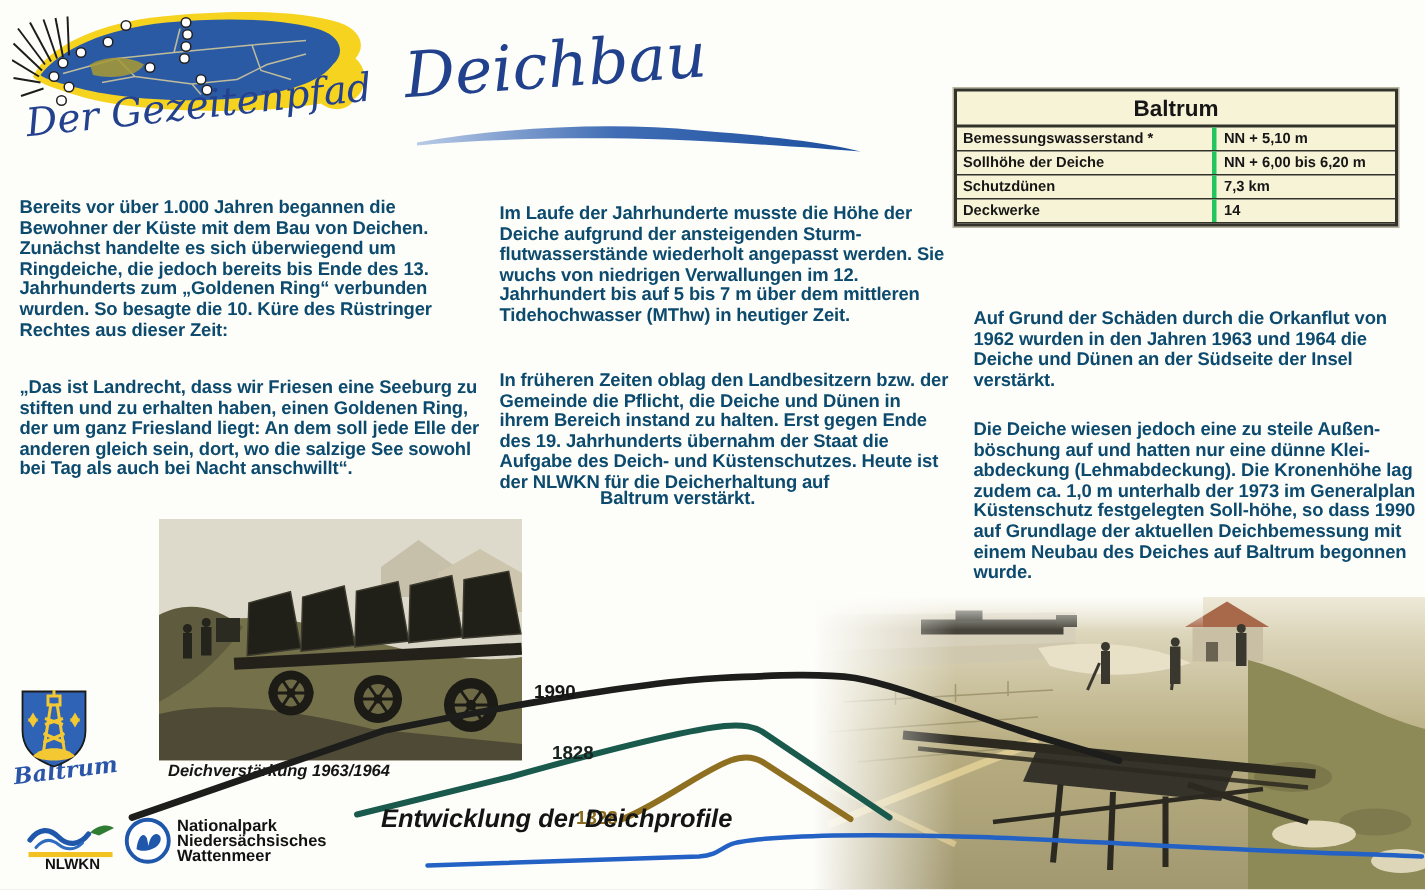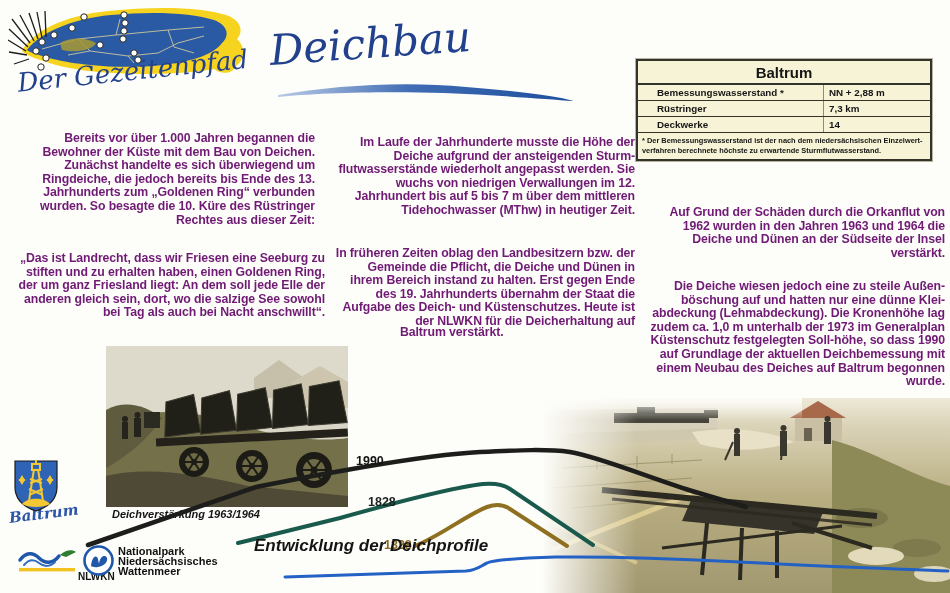--- a/index.html
+++ b/index.html
@@ -1,35 +1,35 @@
 <!DOCTYPE html>
 <html><head>
 <meta charset="utf-8">
 <style>
   html,body{margin:0;padding:0;background:#e8e8e8;}
   .poster{position:relative;width:950px;height:593px;background:#fdfdfa;overflow:hidden;
           font-family:"Liberation Sans",sans-serif;color:#161616;}
   .abs{position:absolute;}
-  .para{position:absolute;font-weight:700;font-size:12.3px;line-height:13.6px;letter-spacing:-0.1px;color:#701a75;text-align:right;}
+  .para{position:absolute;font-weight:700;font-size:12.3px;line-height:13.6px;letter-spacing:-0.1px;color:#0c4a6e;}
   .quote{}
   .script{font-family:"DejaVu Serif",serif;font-style:italic;color:#24418e;}
   .caption{position:absolute;font-weight:700;font-style:italic;font-size:11px;color:#141414;}
   
   .bt{position:absolute;left:636px;top:59px;width:292px;background:#f7f3d6;
       border:2px solid #33332c;box-shadow:0 0 0 1px #b9b5a0;}
   .bt-title{text-align:center;font-weight:700;font-size:15px;padding:3px 0 2px;border-bottom:2px solid #33332c;}
   .bt-row{display:flex;border-bottom:1px solid #33332c;font-size:9.8px;font-weight:700;}
-  .bt-label{width:162px;padding:2px 4px;border-right:1px solid #22c55e;margin-left:15px;}
+  .bt-label{width:162px;padding:2px 4px;border-right:3px solid #22c55e;}
   .bt-value{flex:1;padding:2px 5px;}
   .bt-foot{font-size:7.4px;font-weight:700;padding:3px 4px 4px;line-height:1.3;}
   
   .gz-script{left:16px;top:68px;font-size:26px;transform:rotate(-6deg);transform-origin:left top;white-space:nowrap;}
   .db-script{left:268px;top:26px;font-size:42px;transform:rotate(-4deg);transform-origin:left top;white-space:nowrap;color:#21418c;}
   .crest-script{left:8px;top:509px;font-size:15px;transform:rotate(-7deg);transform-origin:left top;color:#2b55a8;font-weight:700;}
-  .nlwkn-label{position:absolute;left:30px;top:571px;font-size:10px;font-weight:700;color:#111;margin-left:48px;}
+  .nlwkn-label{position:absolute;left:30px;top:571px;font-size:10px;font-weight:700;color:#111;}
   .np-text{position:absolute;left:118px;top:546px;font-size:11px;line-height:10px;font-weight:700;white-space:pre-line;color:#111;}
   svg{display:block;}
   .overlay{pointer-events:none;}
 </style>
 </head>
 <body>
 
 <div class="poster">
 
   <svg class="abs overlay" style="left:8px;top:3px" width="236" height="72" viewBox="0 0 236 72">
@@ -84,31 +84,34 @@
           <stop offset="1" stop-color="#1d4f9e"></stop>
       </linearGradient>
     </defs>
     <path d="M22,15 C80,5 150,1 210,7 C262,11 300,16 318,21 C290,19 238,15 188,13 C128,11 58,13 22,17 Z" fill="url(#swg)"></path>
   </svg>
 
   <div class="bt">
     <div class="bt-title">Baltrum</div>
     <div class="bt-row">
       <div class="bt-label">Bemessungswasserstand *</div>
-      <div class="bt-value">NN + 2,88 m</div>
-    </div>
-    <div class="bt-row">
-      <div class="bt-label">Rüstringer</div>
+      <div class="bt-value">NN + 5,10 m</div>
+    </div>
+    <div class="bt-row">
+      <div class="bt-label">Sollhöhe der Deiche</div>
+      <div class="bt-value">NN + 6,00 bis 6,20 m</div>
+    </div>
+    <div class="bt-row">
+      <div class="bt-label">Schutzdünen</div>
       <div class="bt-value">7,3 km</div>
     </div>
     <div class="bt-row">
       <div class="bt-label">Deckwerke</div>
       <div class="bt-value">14</div>
     </div>
-    <div class="bt-foot">* Der Bemessungswasserstand ist der nach dem niedersächsischen Einzelwert-verfahren berechnete höchste zu erwartende Sturmflutwasserstand.</div>
   </div>
 
   <div class="para" style="left:13px;top:132px;width:302px">Bereits vor über 1.000 Jahren begannen die Bewohner der Küste mit dem Bau von Deichen. Zunächst handelte es sich überwiegend um Ringdeiche, die jedoch bereits bis Ende des 13. Jahrhunderts zum „Goldenen Ring“ verbunden wurden. So besagte die 10. Küre des Rüstringer Rechtes aus dieser Zeit:</div>
   <div class="para quote" style="left:13px;top:252px;width:312px">„Das ist Landrecht, dass wir Friesen eine Seeburg zu stiften und zu erhalten haben, einen Goldenen Ring, der um ganz Friesland liegt: An dem soll jede Elle der anderen gleich sein, dort, wo die salzige See sowohl bei Tag als auch bei Nacht anschwillt“.</div>
 
   <div class="para" style="left:333px;top:136px;width:302px">Im Laufe der Jahrhunderte musste die Höhe der Deiche aufgrund der ansteigenden Sturm-flutwasserstände wiederholt angepasst werden. Sie wuchs von niedrigen Verwallungen im 12. Jahrhundert bis auf 5 bis 7 m über dem mittleren Tidehochwasser (MThw) in heutiger Zeit.</div>
   <div class="para" style="left:333px;top:247px;width:302px">In früheren Zeiten oblag den Landbesitzern bzw. der Gemeinde die Pflicht, die Deiche und Dünen in ihrem Bereich instand zu halten. Erst gegen Ende des 19. Jahrhunderts übernahm der Staat die Aufgabe des Deich- und Küstenschutzes. Heute ist der NLWKN für die Deicherhaltung auf</div>
   <div class="para" style="left:400px;top:326px">Baltrum verstärkt.</div>
 
   <div class="para" style="left:649px;top:206px;width:296px">Auf Grund der Schäden durch die Orkanflut von 1962 wurden in den Jahren 1963 und 1964 die Deiche und Dünen an der Südseite der Insel verstärkt.</div>

